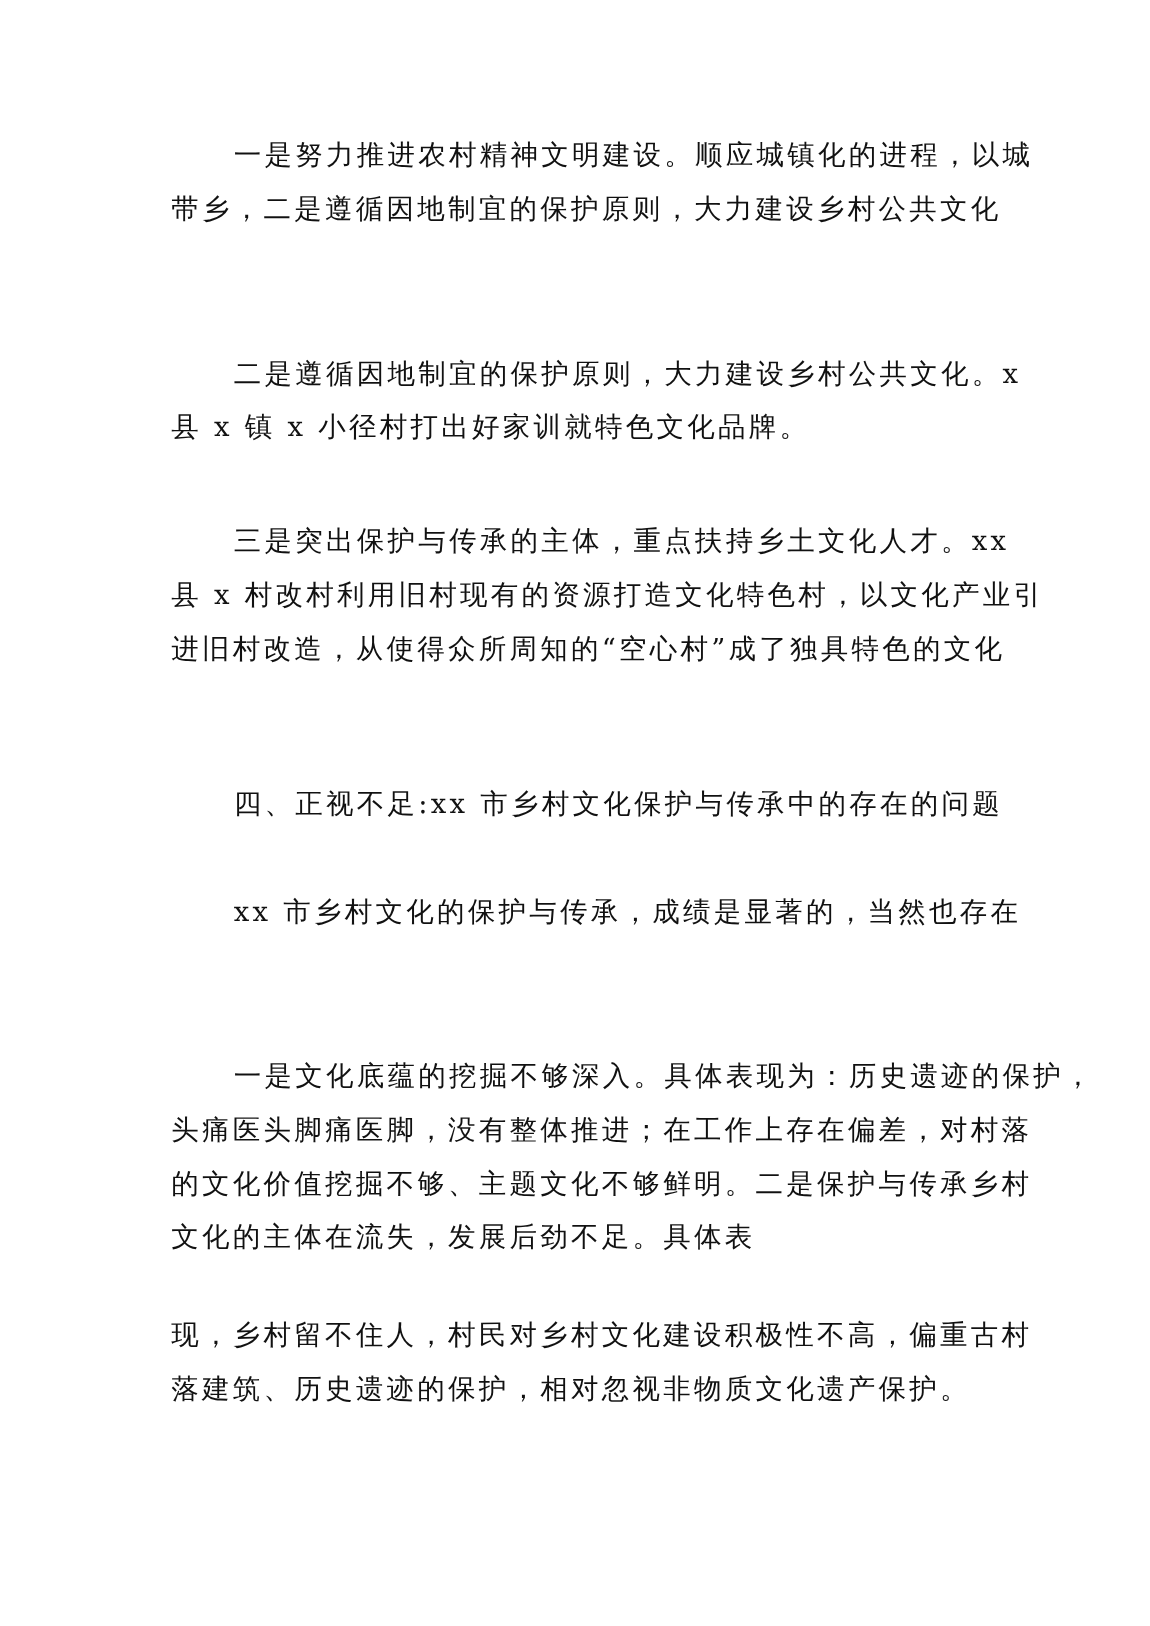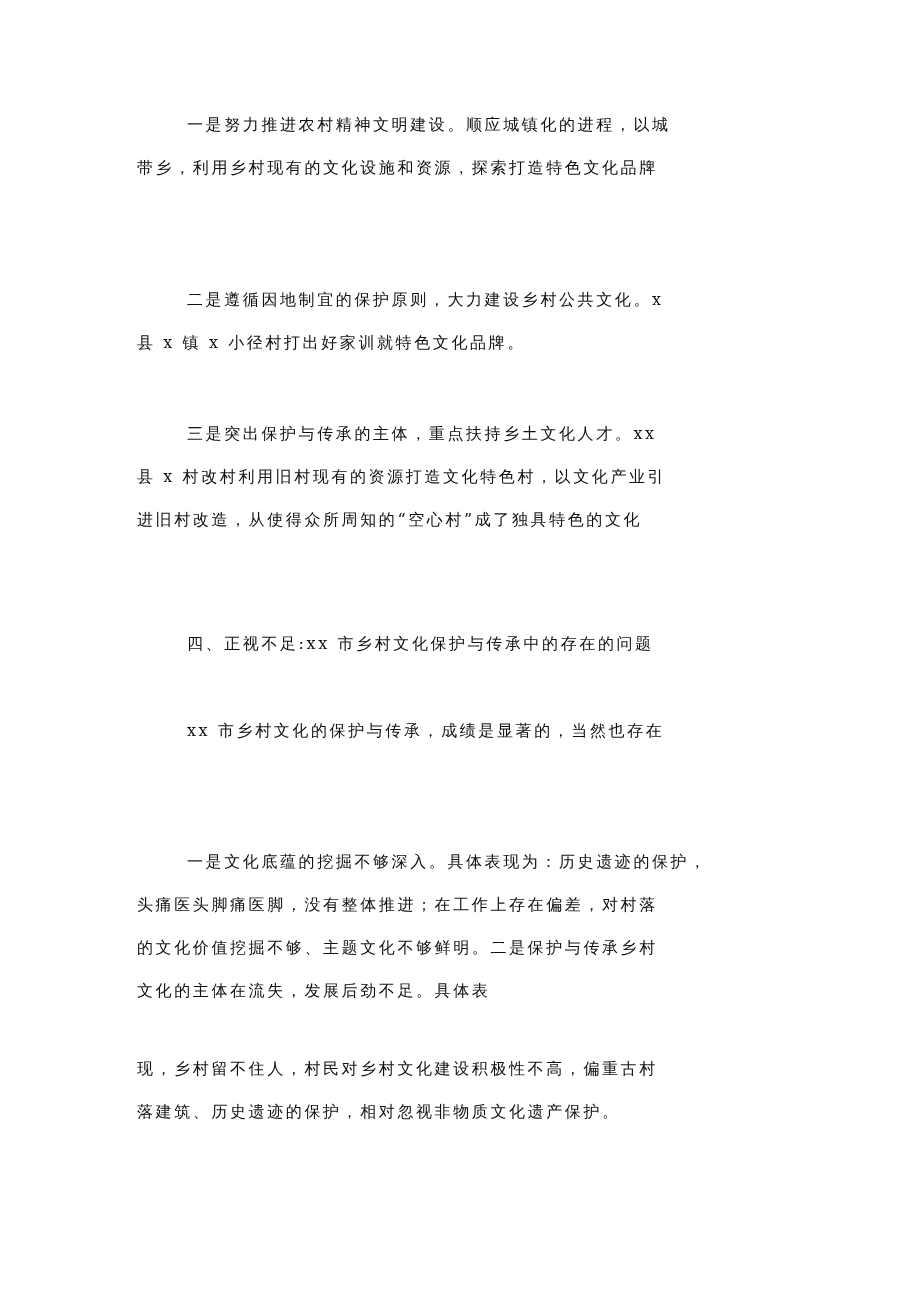--- a/index.html
+++ b/index.html
@@ -1,31 +1,31 @@
 <!DOCTYPE html>
 <html><head>
 <meta charset="utf-8">
 <style>
   html, body { margin: 0; padding: 0; background: #ffffff; }
   body { width: 920px; height: 1301px; position: relative; overflow: hidden;
          font-family: "DejaVu Serif", "Liberation Serif", serif; color: #111111; }
   .page { position: absolute; left: 137px; top: 0; width: 650px; }
-  .para { position: absolute; left: 0; width: 650px; font-size: 16px; line-height: 43px;
+  .para { position: absolute; left: 0; width: 650px; font-size: 22px; line-height: 43px;
           letter-spacing: 2.6px; text-align: justify; word-break: break-all; margin: 0; }
   .line { display: block; white-space: nowrap; }
   .indent { padding-left: 50px; }
 </style>
 </head>
 <body>
 
 <div class="page">
 
   <div class="para" style="top:103px">
     <span class="line indent">一是努力推进农村精神文明建设。顺应城镇化的进程，以城</span>
-    <span class="line">带乡，利用乡村现有的文化设施和资源，探索打造特色文化品牌</span>
+    <span class="line">带乡，二是遵循因地制宜的保护原则，大力建设乡村公共文化</span>
   </div>
 
   <div class="para" style="top:278px">
     <span class="line indent">二是遵循因地制宜的保护原则，大力建设乡村公共文化。x</span>
     <span class="line">县 x 镇 x 小径村打出好家训就特色文化品牌。</span>
   </div>
 
   <div class="para" style="top:412px">
     <span class="line indent">三是突出保护与传承的主体，重点扶持乡土文化人才。xx</span>
     <span class="line">县 x 村改村利用旧村现有的资源打造文化特色村，以文化产业引</span>

